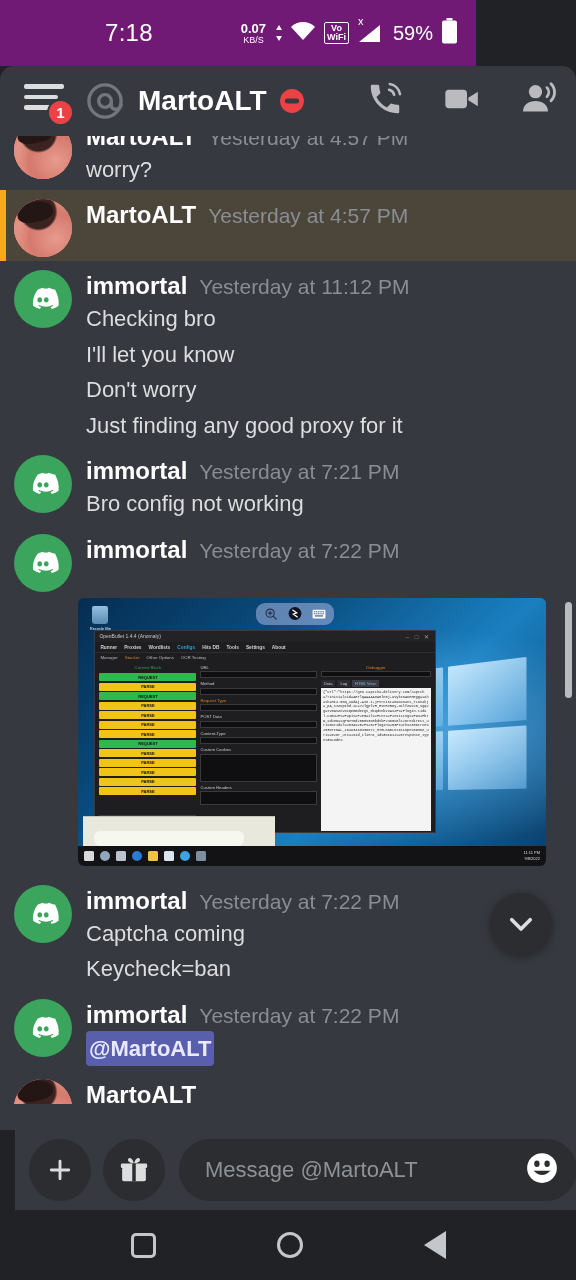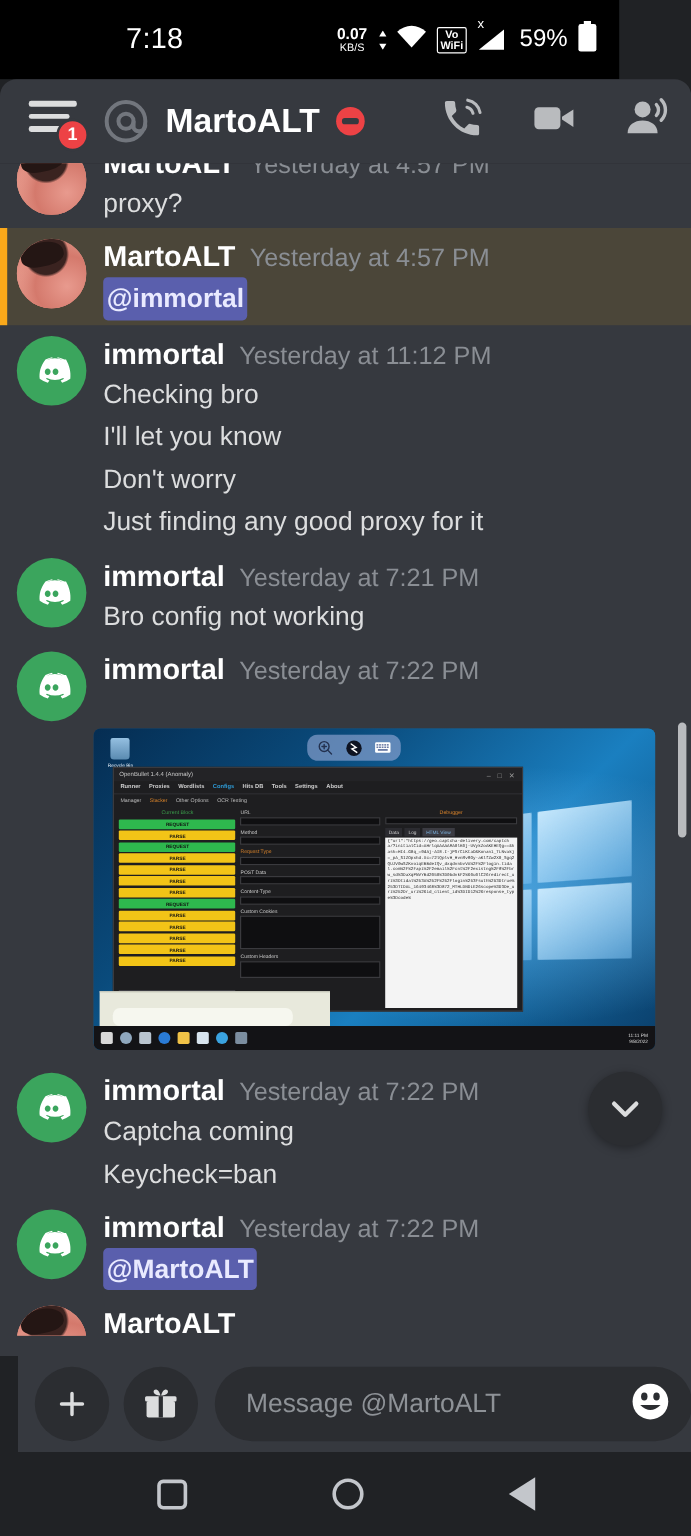--- a/index.html
+++ b/index.html
@@ -7,22 +7,22 @@
   body {
     background:#202225;
     font-family:"Liberation Sans", sans-serif;
     color:#dcddde;
     -webkit-font-smoothing:antialiased;
   }
   #app { position:relative; width:576px; height:1280px; background:#202225; }
 
   
   .statusbar {
-    position:absolute; top:0; left:0; width:516px; height:66px;
-    background:#000000;
+    position:absolute; top:0; left:0; width:476px; height:66px;
+    background:#701a75;
     display:flex; align-items:center;
   }
   .sb-time {
     position:absolute; left:105px; top:50%; transform:translateY(-50%);
     font-size:24px; color:#ffffff; letter-spacing:.3px;
   }
   .sb-right {
     position:absolute; right:18px; top:50%; transform:translateY(-50%);
     display:flex; align-items:center; gap:8px;
   }
@@ -355,37 +355,34 @@
     <div class="msg clip-top">
       <div class="msg-inner">
         <div class="avatar photo">
             <div class="av-face"></div>
           </div>
         <div class="msg-body">
           <div class="msg-head">
             <span class="author">MartoALT</span>
             <span class="timestamp">Yesterday at 4:57 PM</span>
           </div>
-          <div class="line">proxy?</div>
+          <div class="line">worry?</div>
         </div>
       </div>
     </div>
 
     <div class="msg mentioned">
       <div class="msg-inner">
         <div class="avatar photo">
             <div class="av-face"></div>
           </div>
         <div class="msg-body">
           <div class="msg-head">
             <span class="author">MartoALT</span>
             <span class="timestamp">Yesterday at 4:57 PM</span>
-          </div>
-          <div class="line">
-            <span class="mention">@immortal</span>
           </div>
         </div>
       </div>
     </div>
 
     <div class="msg">
       <div class="msg-inner">
         <div class="avatar discord">
           <svg width="34" height="34" viewBox="0 0 24 24" fill="#ffffff">
             <path d="M19.5 5.3A16 16 0 0 0 15.6 4l-.3.5a14 14 0 0 1 3.3 1.2 11.6 11.6 0 0 0-9.4 0A14 14 0 0 1 12.6 4.5L12.3 4a16 16 0 0 0-3.9 1.3C5.4 9.2 4.6 13 5 16.7a16 16 0 0 0 4.8 2.4l.9-1.4c-.7-.3-1.4-.6-2-1l.5-.4a11.4 11.4 0 0 0 9.6 0l.5.4c-.6.4-1.3.7-2 1l.9 1.4a16 16 0 0 0 4.8-2.4c.5-4.3-.7-8.1-2.5-11.4zM9.7 14.5c-1 0-1.7-.9-1.7-1.9s.8-1.9 1.7-1.9 1.8.9 1.7 1.9c0 1-.8 1.9-1.7 1.9zm4.6 0c-1 0-1.7-.9-1.7-1.9s.8-1.9 1.7-1.9 1.8.9 1.7 1.9c0 1-.7 1.9-1.7 1.9z"></path>

